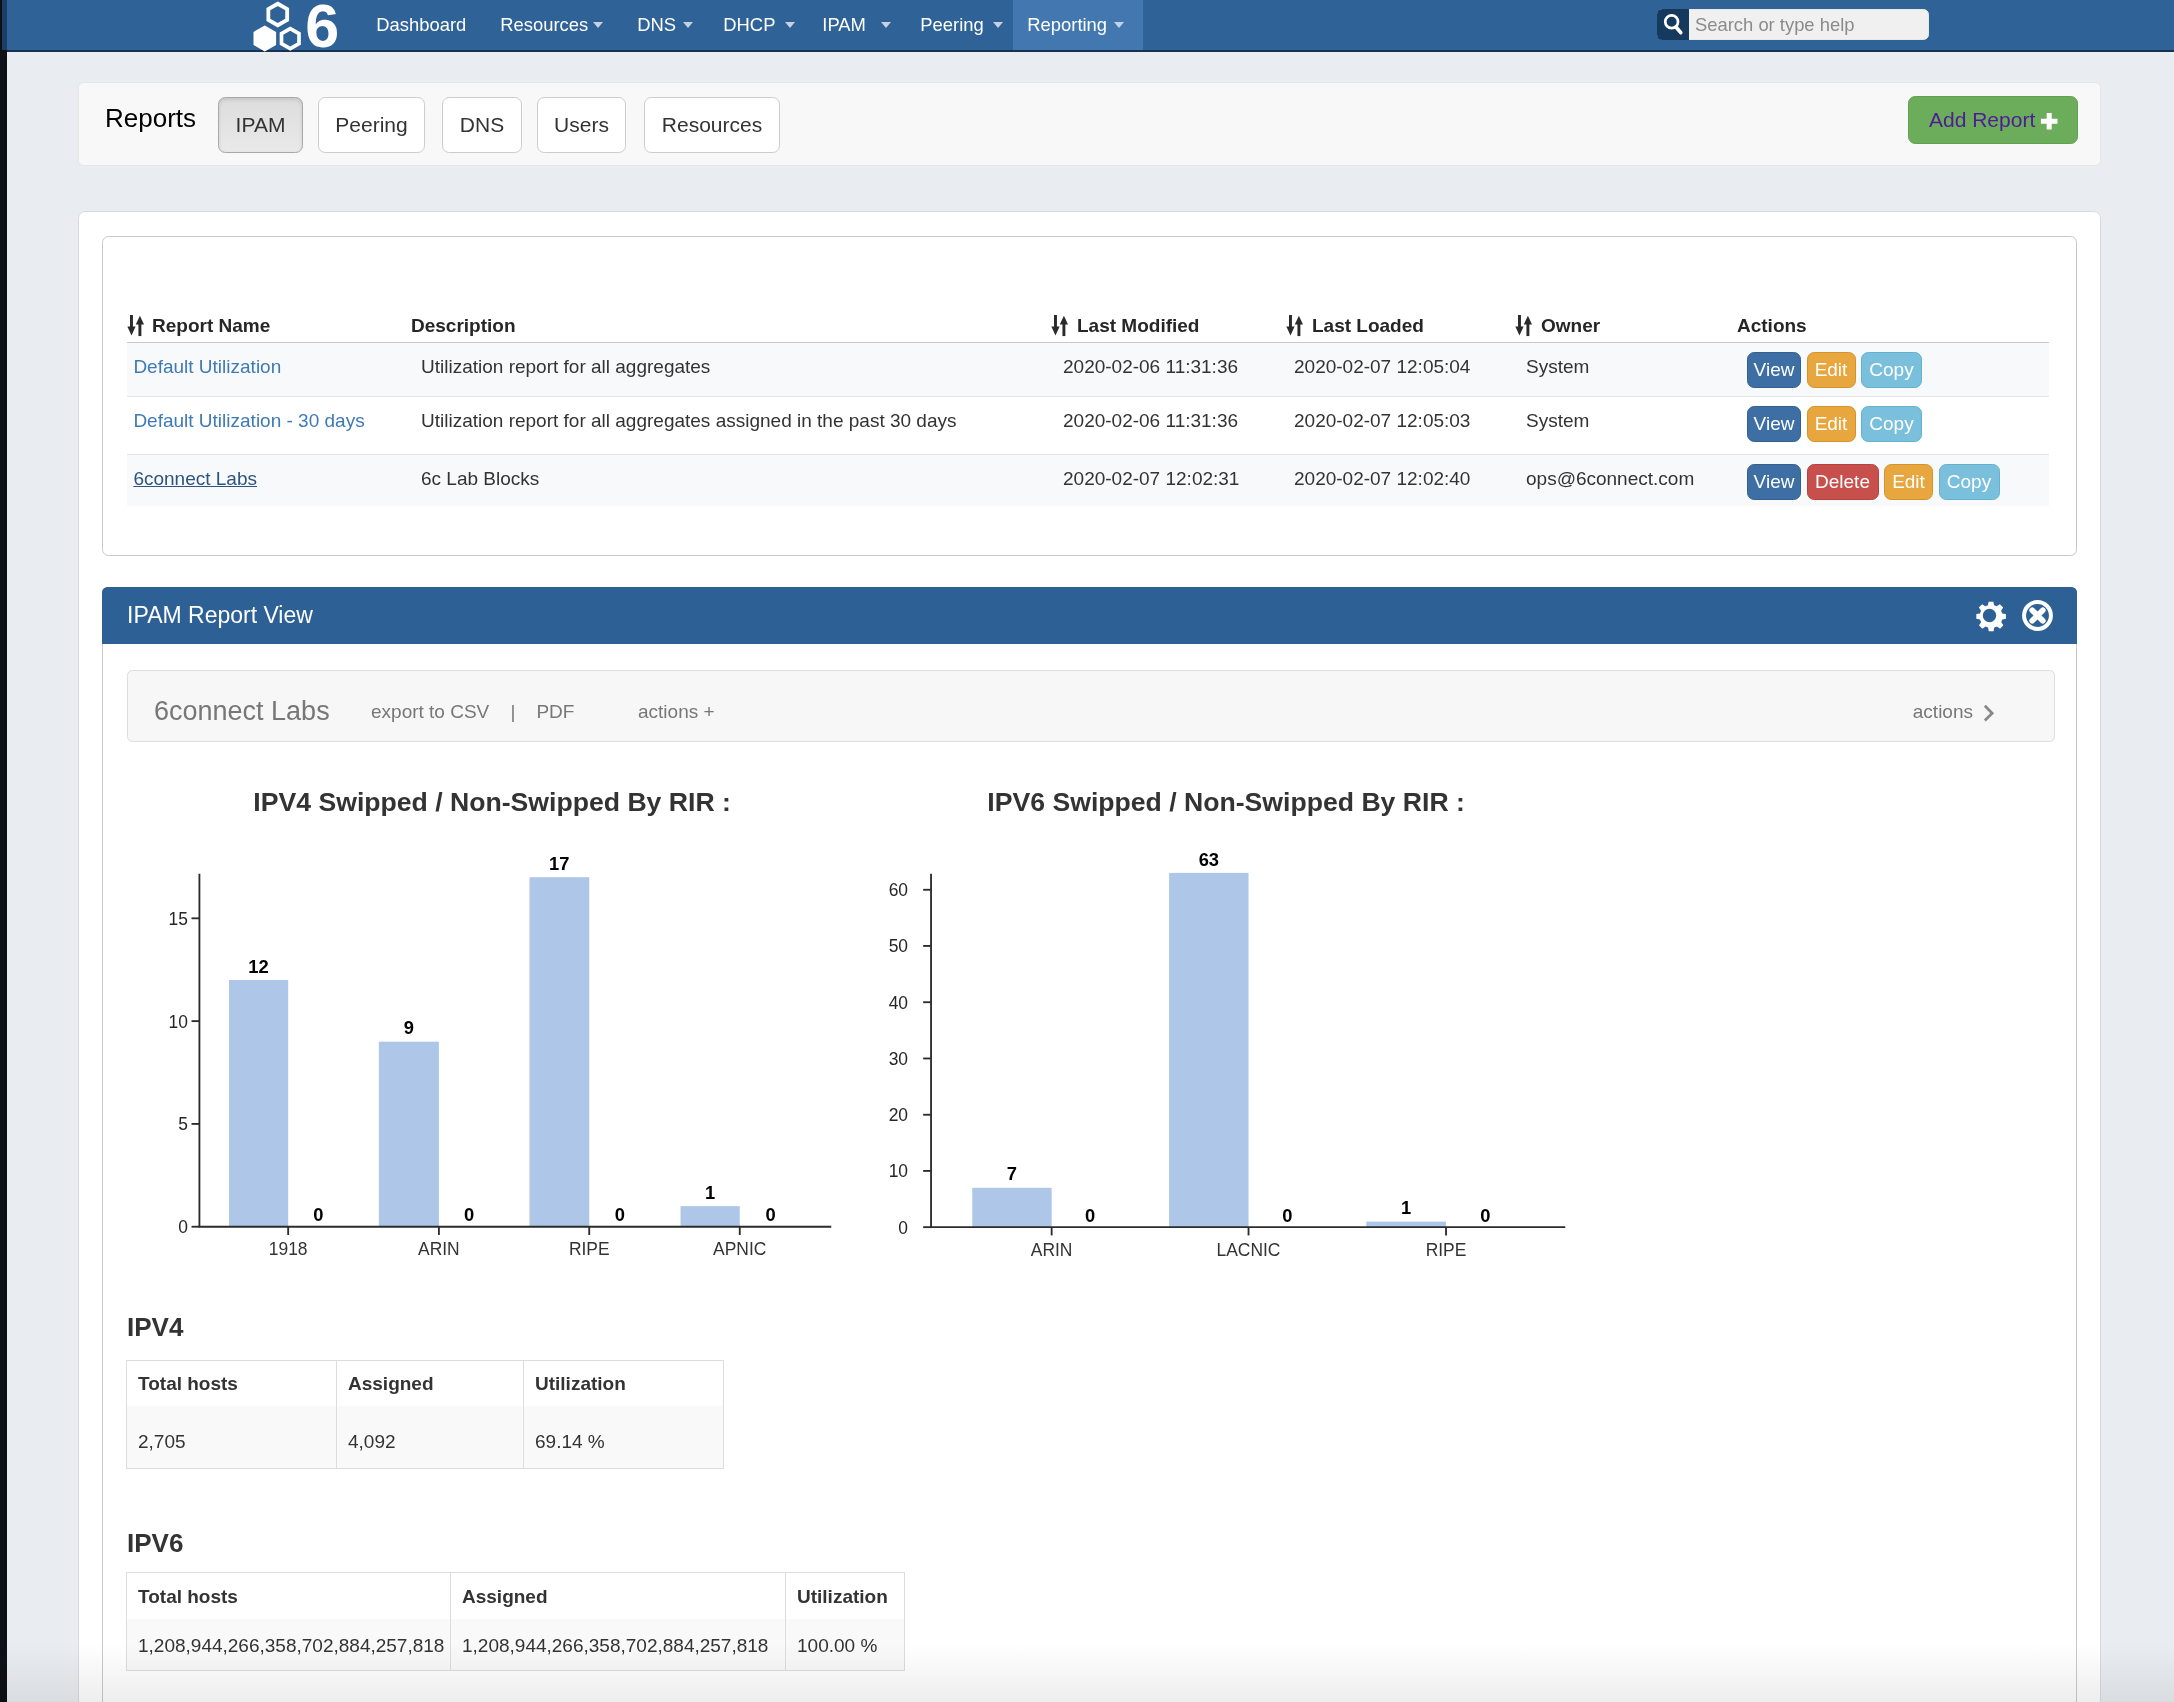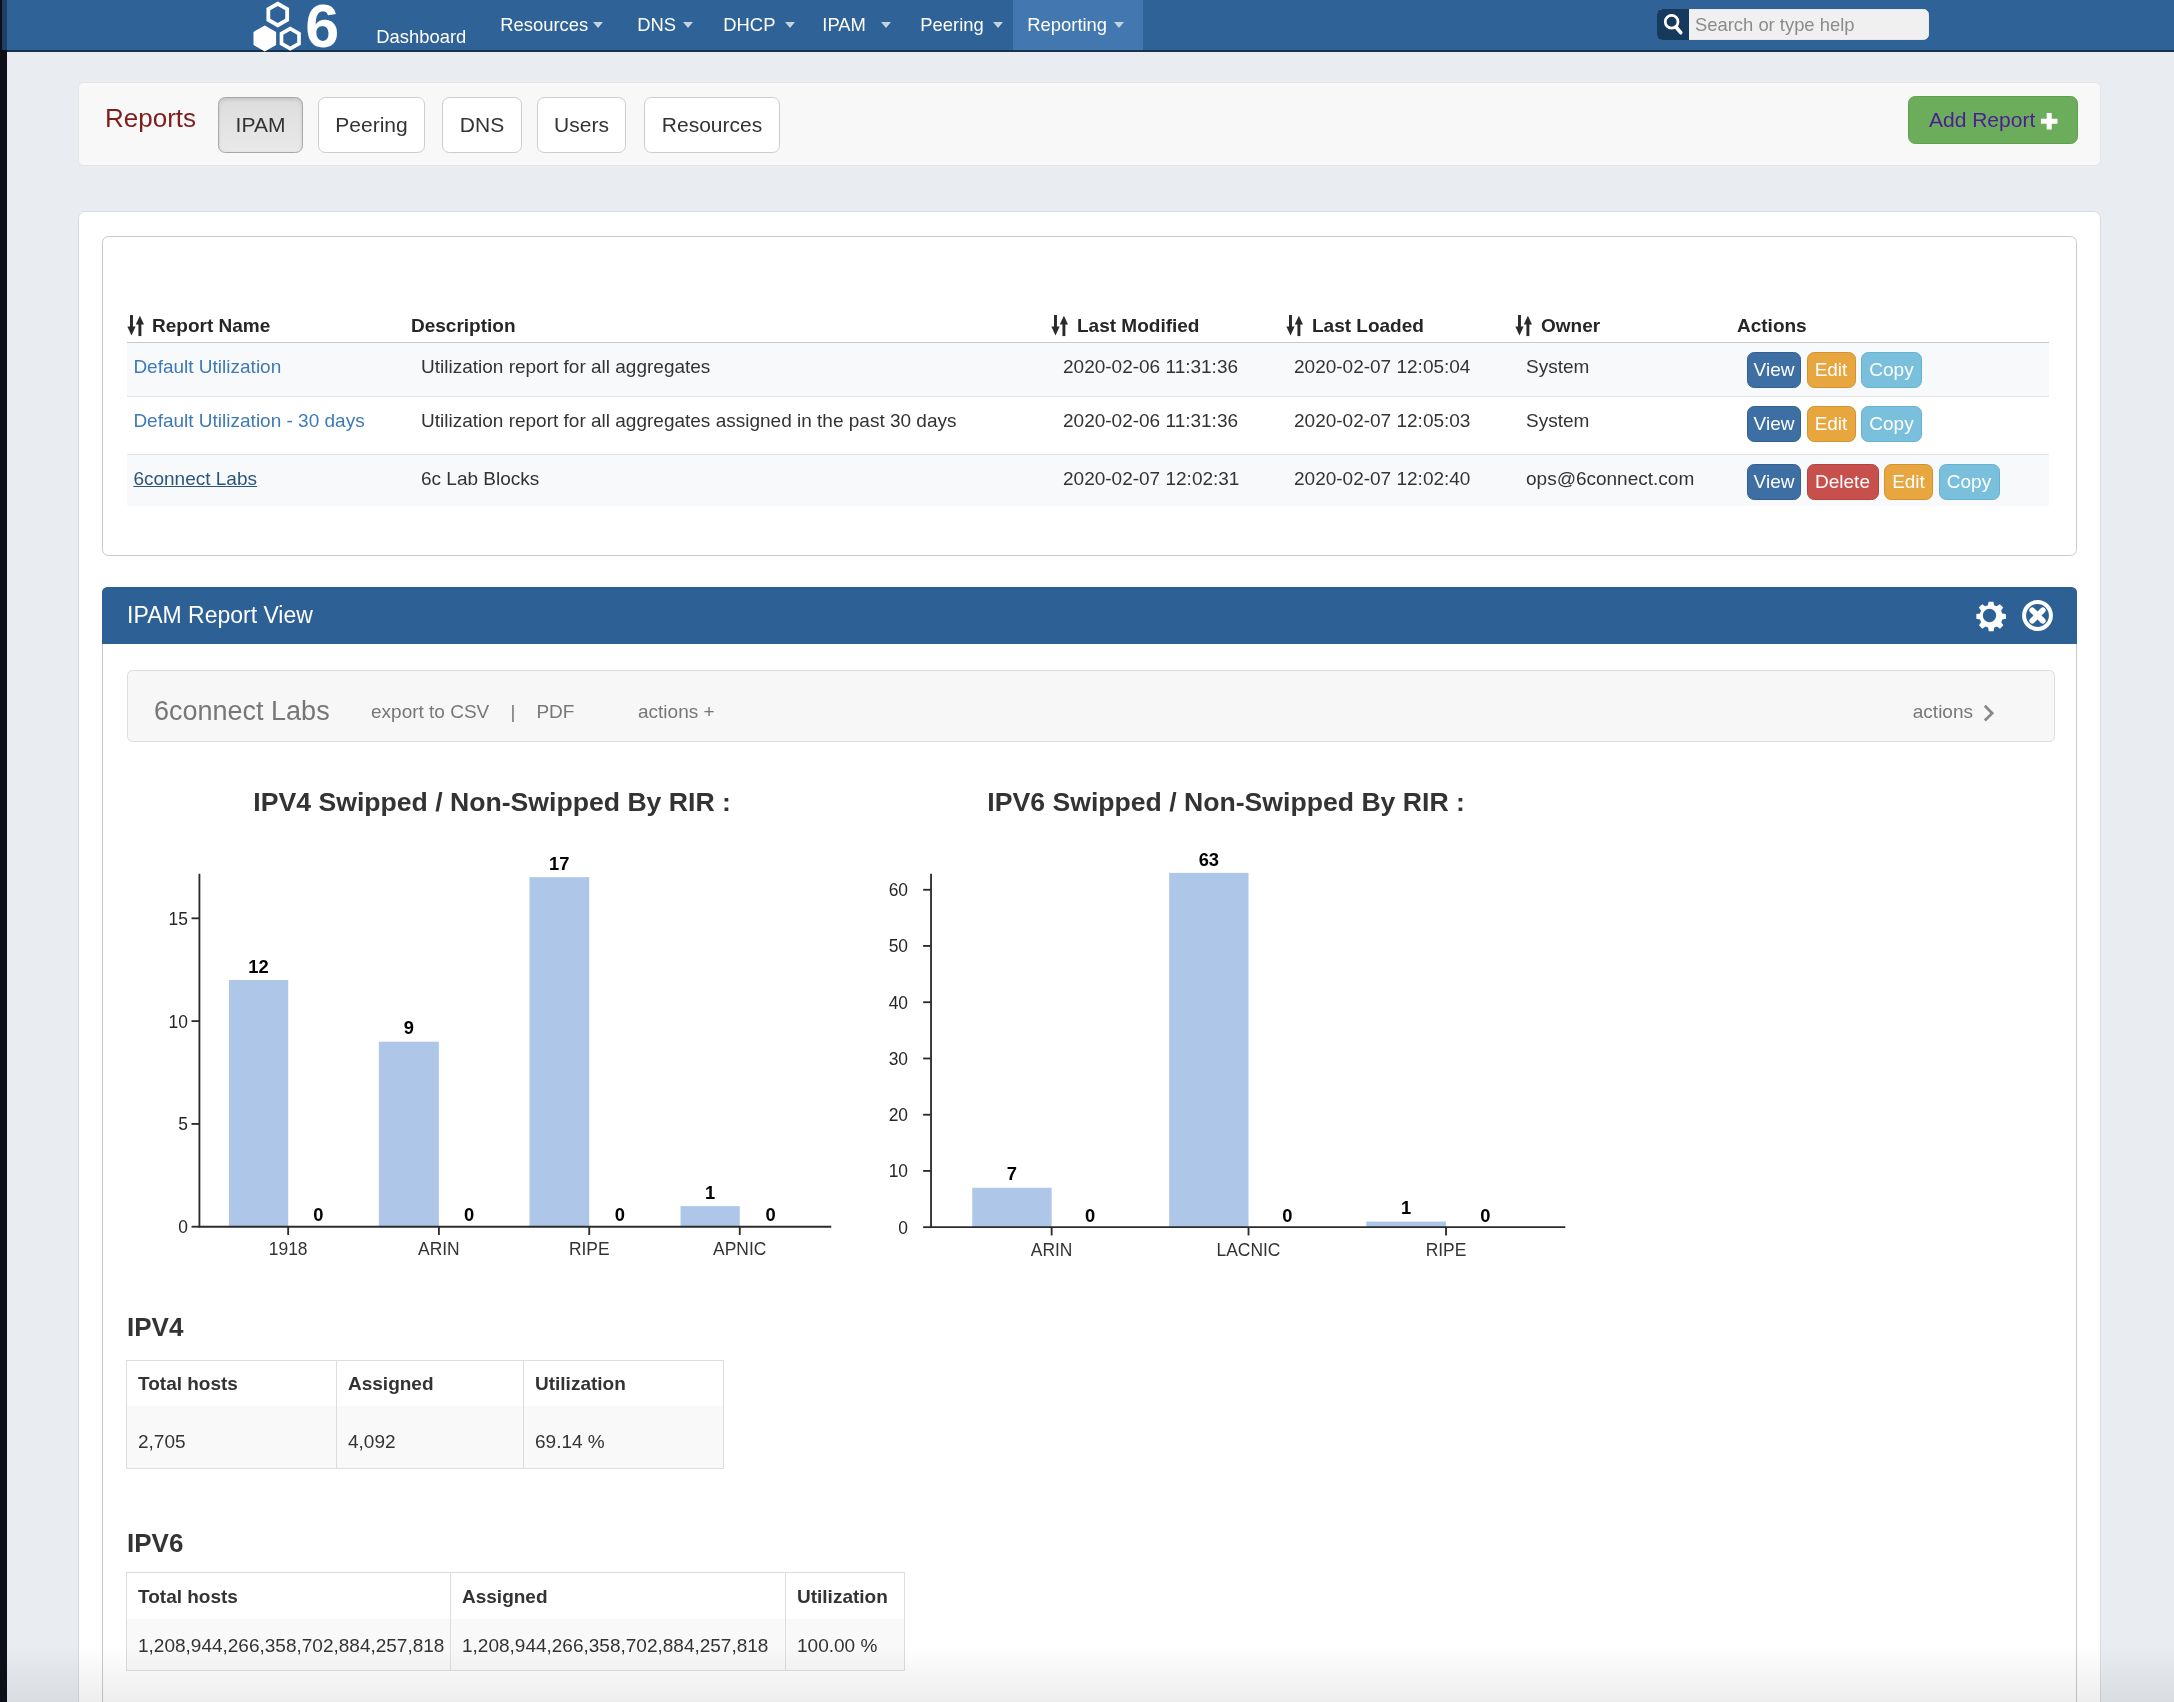--- a/index.html
+++ b/index.html
@@ -17,21 +17,21 @@
 .navcaret { position:absolute; width:0; height:0; border-left:5.5px solid transparent; border-right:5.5px solid transparent; border-top:6.4px solid #c3d3e3; top:22px; }
 #nav-active { position:absolute; left:1006px; top:0; width:130px; height:50px; background:#4278af; }
 
 
 #searchbox { left:1657px; top:9.2px; width:272px; height:31px; border-radius:5.5px; background:#f0f0f0; border:0.9px solid #e8e8e8; }
 #searchicon { left:1657px; top:9.2px; width:32px; height:31px; background:#16395e; border-radius:5.5px 0 0 5.5px; }
 #searchtext { left:1695px; top:9.2px; height:31px; line-height:31px; color:#8b8b8b; font-size:18.4px; }
 
 
 #reportscard { left:78px; top:82px; width:2023px; height:84px; background:#f8f8f8; border:0.9px solid #e5e5e5; border-radius:5.5px; }
-#reports-title { left:105px; top:82px; height:84px; line-height:72px; font-size:26px; color:#7f1d1d; }
+#reports-title { left:105px; top:82px; height:84px; line-height:72px; font-size:26px; color:#000000; }
 .tabbtn { position:absolute; top:97px; height:56px; line-height:54px; text-align:center; font-size:21px; color:#333; background:#fff; border:0.9px solid #ccc; border-radius:7.3px; }
 .tabbtn.active { background:linear-gradient(#ddd,#e9e9e9); border-color:#a8a8a8; box-shadow:inset 0 1.8px 3.7px rgba(0,0,0,0.12); }
 #addreport { left:1908px; top:96px; width:170px; height:48px; background:#6cad5c; border:0.9px solid #60a050; border-radius:7.3px; color:#4c1d95; font-size:21px; line-height:46px; text-indent:20px; }
 
 
 #container { left:78px; top:211px; width:2023px; height:1561px; background:#fff; border:0.9px solid #d8dadc; border-radius:7.3px; }
 
 
 .panel { position:absolute; background:#fff; border:0.9px solid #c9c9c9; border-radius:6.4px; }
 #panel1 { left:102px; top:236px; width:1975px; height:320px; }
@@ -74,21 +74,21 @@
 
 <div class="abs" id="nav">
   <div id="nav-active"></div>
 
   <svg class="abs" style="left:246px;top:0px;" width="61" height="52" viewBox="0 0 66 57">
     <polygon points="26.7,4.1 37,10 37,21.8 26.7,27.7 16.4,21.8 16.4,10" fill="none" stroke="#fff" stroke-width="4.2"></polygon>
     <polygon points="12.5,30.3 22.8,36.2 22.8,48 12.5,53.9 2.2,48 2.2,36.2" fill="#fff" stroke="#fff" stroke-width="4.2"></polygon>
     <polygon points="40.4,31.3 50,36.8 50,47.8 40.4,53.3 30.8,47.8 30.8,36.8" fill="none" stroke="#fff" stroke-width="4"></polygon>
   </svg>
   <div class="navitem" style="left:298px; font-size:61px; font-weight:bold; line-height:53px;">6</div>
-  <div class="navitem" style="left:369px;margin-top:12px;">Dashboard</div>
+  <div class="navitem" style="left:369px;">Dashboard</div>
   <div class="navitem" style="left:493px;">Resources</div>
     <div class="navcaret" style="left:586px;"></div>
   <div class="navitem" style="left:630px;">DNS</div>
     <div class="navcaret" style="left:676px;"></div>
   <div class="navitem" style="left:716px;">DHCP</div>
     <div class="navcaret" style="left:778px;"></div>
   <div class="navitem" style="left:815px;">IPAM</div>
     <div class="navcaret" style="left:874px;"></div>
   <div class="navitem" style="left:913px;">Peering</div>
     <div class="navcaret" style="left:986px;"></div>

